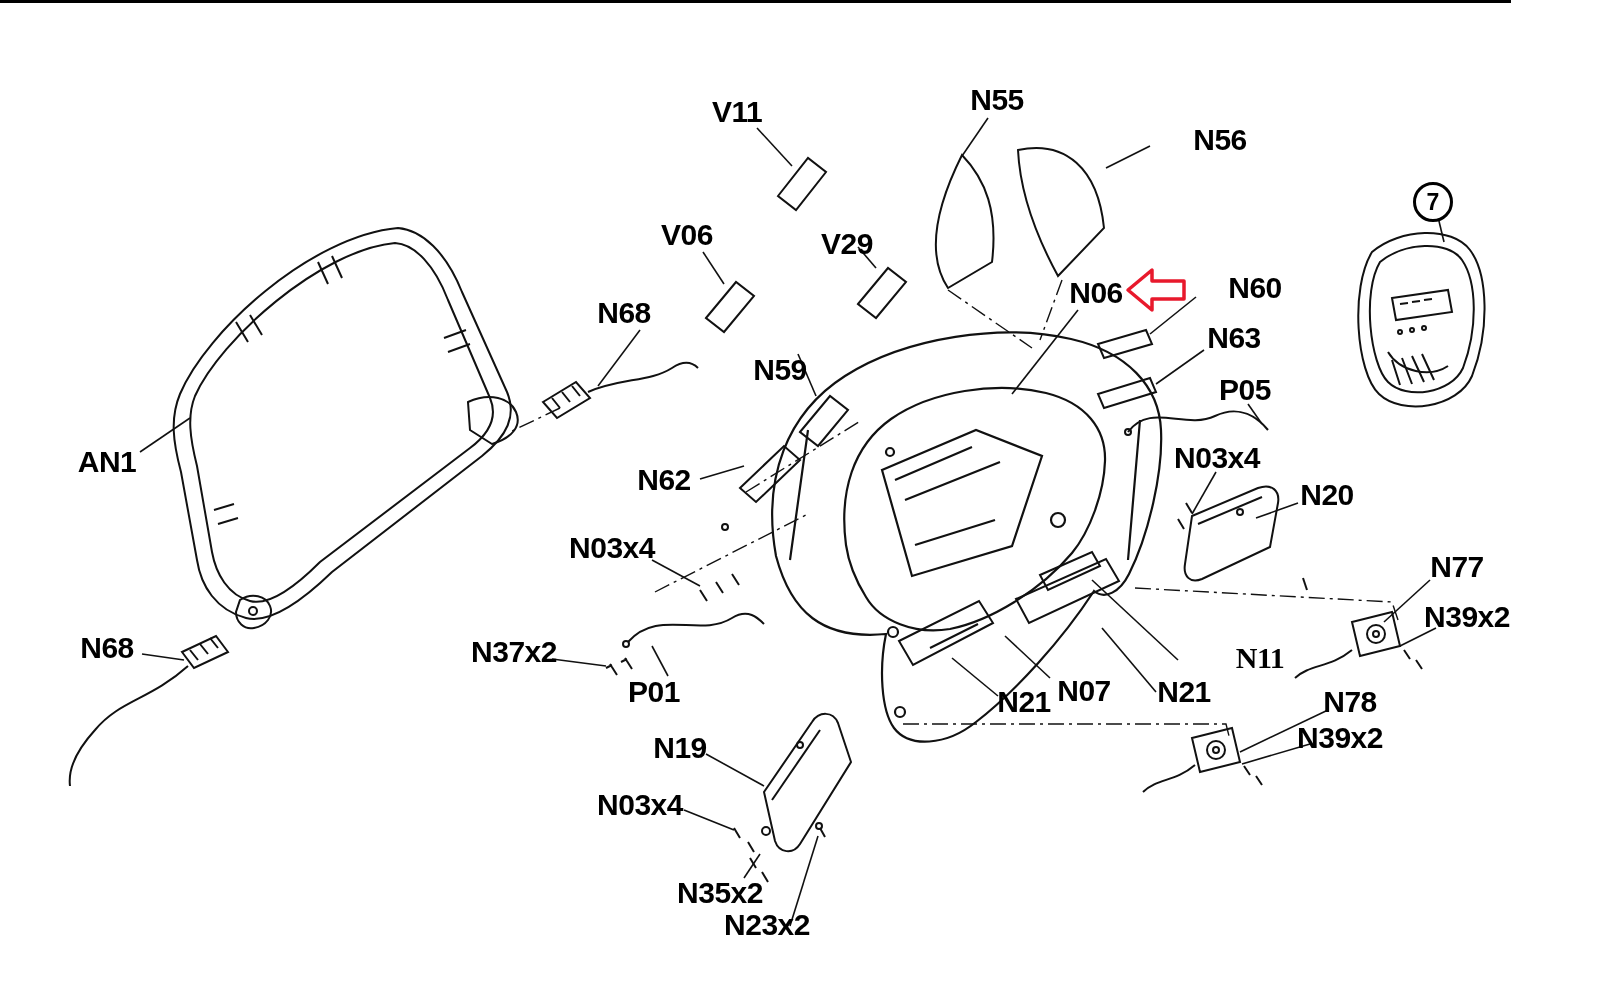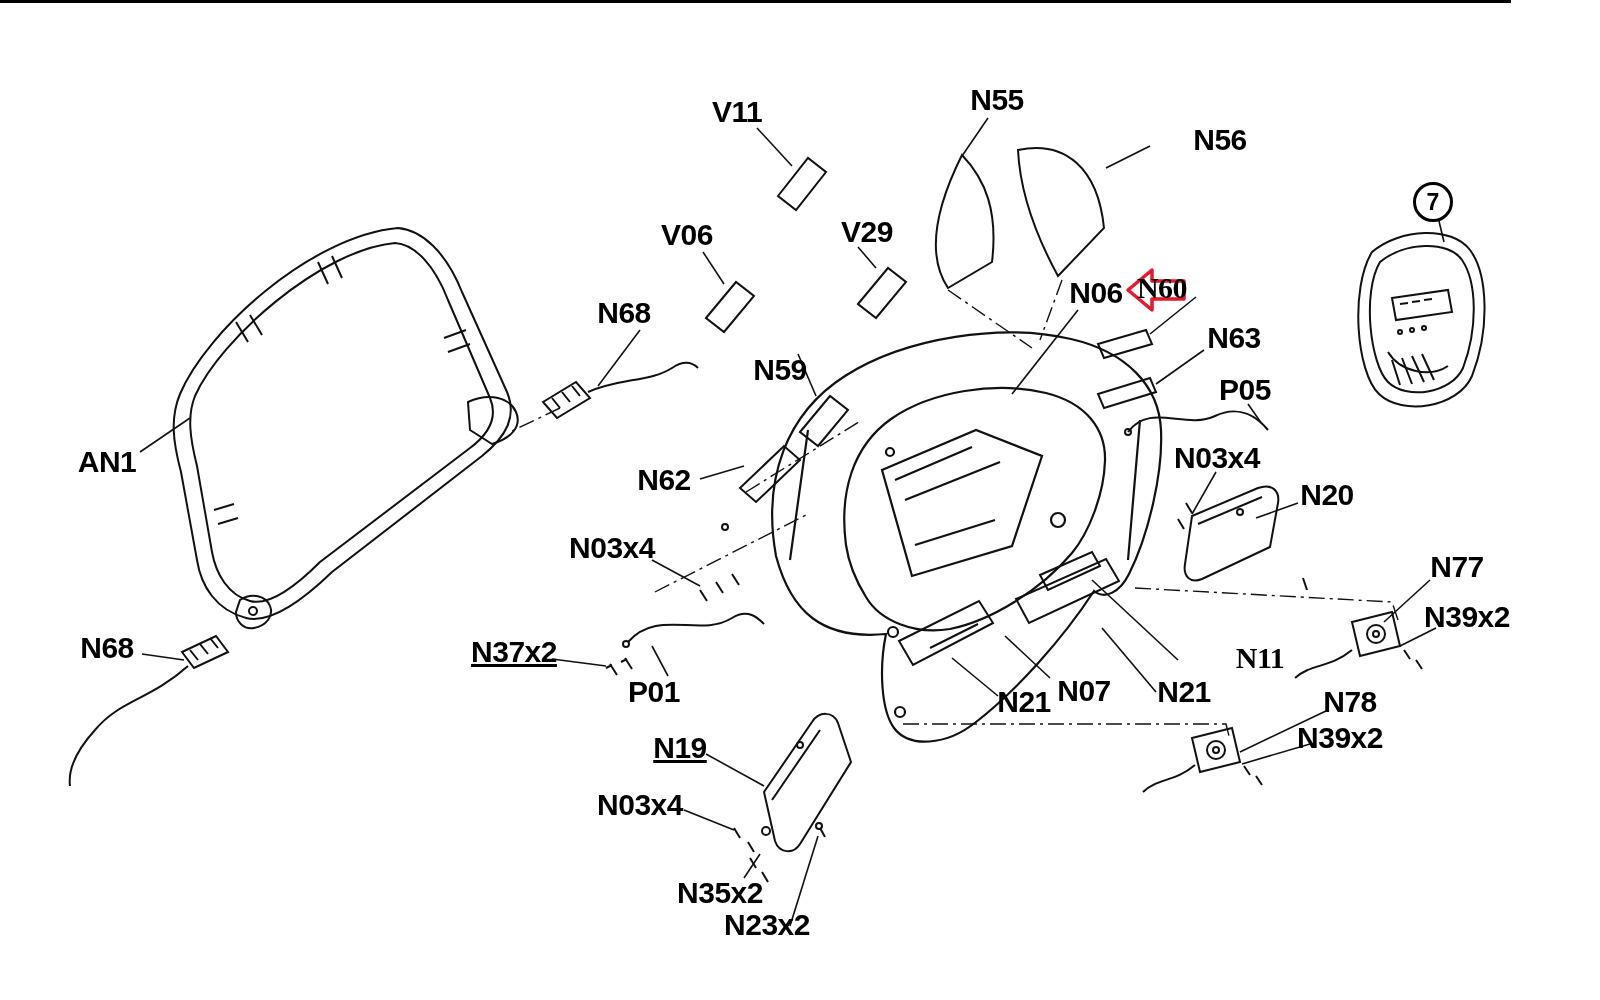--- a/index.html
+++ b/index.html
@@ -187,44 +187,44 @@
     </g>
 
     <polygon points="1128,290 1152,270 1152,281 1184,281 1184,299 1152,299 1152,310" fill="#ffffff" stroke="#e8192c" stroke-width="3.5" stroke-linejoin="round"></polygon>
   </svg>
 
   <div id="labels-layer">
       <div class="part-label" style="left: 737px; top: 112px;">V11</div>
       <div class="part-label" style="left: 997px; top: 100px;">N55</div>
       <div class="part-label" style="left: 1188px; top: 140px; margin-left: 32px;">N56</div>
       <div class="part-label" style="left: 687px; top: 235px;">V06</div>
-      <div class="part-label" style="left: 847px; top: 232px; margin-left: 20px;">V29</div>
+      <div class="part-label" style="left: 847px; top: 244px;">V29</div>
       <div class="part-label" style="left: 624px; top: 313px;">N68</div>
       <div class="part-label" style="left: 780px; top: 338px; margin-top: 32px;">N59</div>
       <div class="part-label" style="left: 1096px; top: 293px;">N06</div>
-      <div class="part-label" style="left: 1162px; top: 288px; font-family: Liberation Serif, serif;">N60</div>
+      <div class="part-label" style="left: 1255px; top: 288px;">N60</div>
       <div class="part-label" style="left: 1234px; top: 338px;">N63</div>
       <div class="part-label" style="left: 1245px; top: 390px;">P05</div>
       <div class="part-label" style="left: 107px; top: 462px;">AN1</div>
       <div class="part-label" style="left: 664px; top: 480px;">N62</div>
       <div class="part-label" style="left: 612px; top: 548px;">N03x4</div>
       <div class="part-label" style="left: 1217px; top: 458px;">N03x4</div>
       <div class="part-label" style="left: 1327px; top: 495px;">N20</div>
       <div class="part-label" style="left: 1457px; top: 567px;">N77</div>
       <div class="part-label" style="left: 1467px; top: 617px;">N39x2</div>
       <div class="part-label" style="left: 107px; top: 648px;">N68</div>
-      <div class="part-label" style="left: 514px; top: 652px; text-decoration: underline;">N37x2</div>
+      <div class="part-label" style="left: 514px; top: 652px;">N37x2</div>
       <div class="part-label" style="left: 654px; top: 692px;">P01</div>
       <div class="part-label" style="left: 1084px; top: 663px; margin-top: 28px;">N07</div>
       <div class="part-label" style="left: 1260px; top: 658px; font-family: Liberation Serif, serif;">N11</div>
       <div class="part-label" style="left: 1024px; top: 702px;">N21</div>
       <div class="part-label" style="left: 1184px; top: 692px;">N21</div>
       <div class="part-label" style="left: 1350px; top: 702px;">N78</div>
       <div class="part-label" style="left: 1340px; top: 738px;">N39x2</div>
-      <div class="part-label" style="left: 680px; top: 748px; text-decoration: underline;">N19</div>
+      <div class="part-label" style="left: 680px; top: 748px;">N19</div>
       <div class="part-label" style="left: 640px; top: 805px;">N03x4</div>
       <div class="part-label" style="left: 720px; top: 893px;">N35x2</div>
       <div class="part-label" style="left: 767px; top: 925px;">N23x2</div>
     </div>
 
   <div class="callout">
     <span>7</span>
   </div>
 </div>
 

